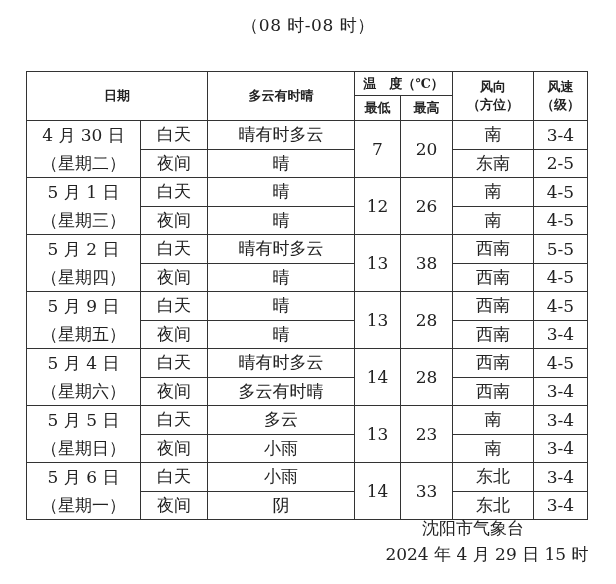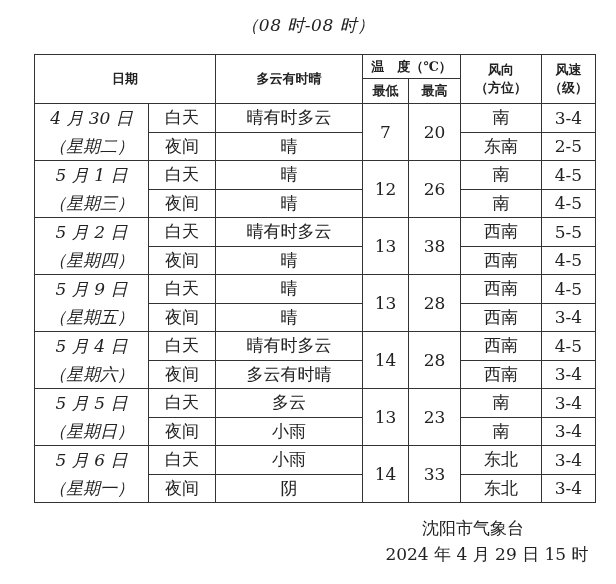--- a/index.html
+++ b/index.html
@@ -1,28 +1,28 @@
 <!DOCTYPE html>
 <html><head>
 <meta charset="utf-8">
 <style>
   html, body { margin:0; padding:0; background:#ffffff; }
   body { width:616px; height:584px; position:relative; overflow:hidden;
          font-family: "DejaVu Serif", "Liberation Serif", serif; color:#222; }
   .subtitle { position:absolute; top:14px; left:0; width:616px; text-align:center;
-              font-size:17px; letter-spacing:0.5px;font-style:italic; }
-  table.fc { position:absolute; left:26px; top:54px; border-collapse:collapse;
-             table-layout:fixed;margin-left:8px; }
+              font-size:17px; letter-spacing:0.5px; }
+  table.fc { position:absolute; left:26px; top:71px; border-collapse:collapse;
+             table-layout:fixed; }
   table.fc td, table.fc th { border:1px solid #333; text-align:center; vertical-align:middle;
              padding:0; overflow:hidden; white-space:nowrap; }
   table.fc th { font-weight:bold; font-size:13px; }
   table.fc td { font-size:17px; height:27px; }
   .hdr-top { height:24px; }
   .hdr-sub { height:25px; }
-  .date-cell { line-height:28px; font-size:17px;font-style:italic; }
+  .date-cell { line-height:28px; font-size:17px; }
   .temp { font-size:19px; }
   .footer { position:absolute; left:344px; width:286px; text-align:center; font-size:17px; }
   .f1 { top:517px; left:320px; width:306px; }
   .f2 { top:543px; }
 </style>
 </head>
 <body>
 
 <div class="subtitle">（08 时-08 时）</div>
 

